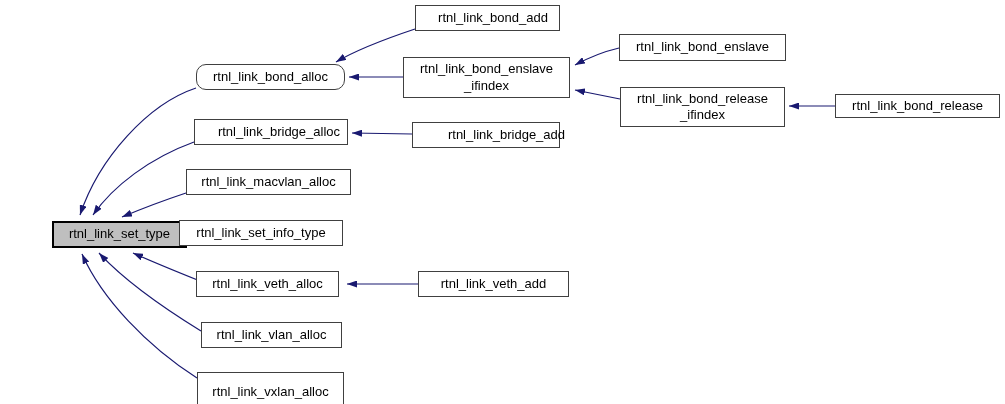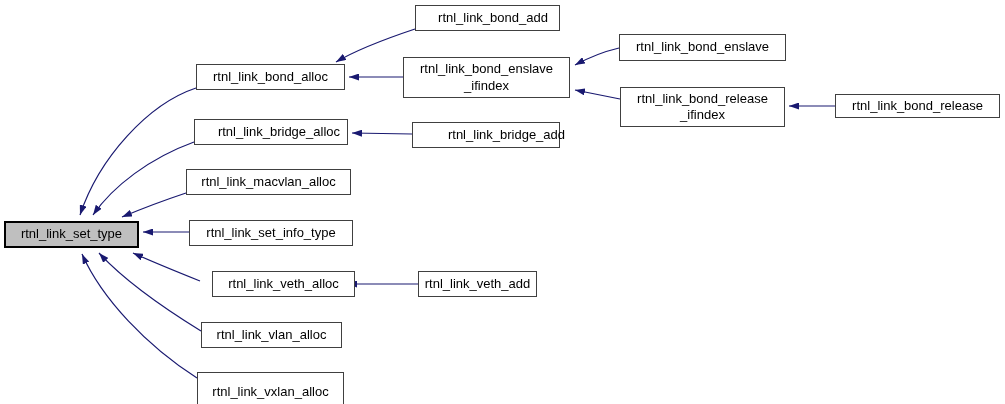--- a/index.html
+++ b/index.html
@@ -34,20 +34,21 @@
     align-items: center;
     justify-content: center;
     text-align: center;
     white-space: pre-line;
     cursor: pointer;
   }
   .node.highlighted {
     background: #bfbfbf;
     border: 2px solid #000000;
     cursor: default;
+    margin-left: 48px;
   }
 </style>
 </head>
 <body>
 
 <div class="graph-canvas">
   <svg class="edge-layer" width="1005" height="404" viewBox="0 0 1005 404" xmlns="http://www.w3.org/2000/svg">
     <defs>
       <marker id="arrowhead" markerWidth="10" markerHeight="7" viewBox="0 0 10 7" refX="10" refY="3.5" orient="auto" markerUnits="userSpaceOnUse">
         <path d="M0,0 L10,3.5 L0,7 Z" fill="#191970"></path>
@@ -65,30 +66,30 @@
         <path d="M194,142 C150,158 113,186 93,215" fill="none" stroke="#191970" stroke-width="1.2" marker-end="url(#arrowhead)"></path>
         <path d="M186,193 C162,201 141,209 122,217" fill="none" stroke="#191970" stroke-width="1.2" marker-end="url(#arrowhead)"></path>
         <path d="M189,232 L143,232" fill="none" stroke="#191970" stroke-width="1.2" marker-end="url(#arrowhead)"></path>
         <path d="M200,281 C175,271 153,262 133,253" fill="none" stroke="#191970" stroke-width="1.2" marker-end="url(#arrowhead)"></path>
         <path d="M201,331 C162,307 123,279 99,253" fill="none" stroke="#191970" stroke-width="1.2" marker-end="url(#arrowhead)"></path>
         <path d="M197,378 C147,346 102,299 82,254" fill="none" stroke="#191970" stroke-width="1.2" marker-end="url(#arrowhead)"></path>
       </g>
   </svg>
   <div>
       <div class="node highlighted" style="left: 4px; top: 221px; width: 135px; height: 27px; color: rgb(0, 0, 0);">rtnl_link_set_type</div>
-      <div class="node" style="left: 196px; top: 64px; width: 149px; height: 26px; color: rgb(0, 0, 0);">rtnl_link_bond_alloc</div>
+      <div class="node" style="left: 196px; top: 64px; width: 149px; height: 26px; color: rgb(0, 0, 0); border-radius: 10px;">rtnl_link_bond_alloc</div>
       <div class="node" style="left: 194px; top: 119px; width: 154px; height: 26px; color: rgb(0, 0, 0); padding-left: 16px;">rtnl_link_bridge_alloc</div>
       <div class="node" style="left: 186px; top: 169px; width: 165px; height: 26px; color: rgb(0, 0, 0);">rtnl_link_macvlan_alloc</div>
-      <div class="node" style="left: 189px; top: 220px; width: 164px; height: 26px; color: rgb(0, 0, 0);">rtnl_link_set_info_type</div>
-      <div class="node" style="left: 212px; top: 271px; width: 143px; height: 26px; color: rgb(0, 0, 0);">rtnl_link_veth_alloc</div>
+      <div class="node" style="left: 179px; top: 220px; width: 164px; height: 26px; color: rgb(0, 0, 0);">rtnl_link_set_info_type</div>
+      <div class="node" style="left: 196px; top: 271px; width: 143px; height: 26px; color: rgb(0, 0, 0);">rtnl_link_veth_alloc</div>
       <div class="node" style="left: 201px; top: 322px; width: 141px; height: 26px; color: rgb(0, 0, 0);">rtnl_link_vlan_alloc</div>
       <div class="node" style="left: 197px; top: 372px; width: 147px; height: 40px; color: rgb(0, 0, 0);">rtnl_link_vxlan_alloc</div>
       <div class="node" style="left: 415px; top: 5px; width: 145px; height: 26px; color: rgb(0, 0, 0); padding-left: 11px;">rtnl_link_bond_add</div>
       <div class="node" style="left: 403px; top: 57px; width: 167px; height: 41px; color: rgb(0, 0, 0);">rtnl_link_bond_enslave
 _ifindex</div>
       <div class="node" style="left: 412px; top: 122px; width: 148px; height: 26px; color: rgb(0, 0, 0); padding-left: 41px;">rtnl_link_bridge_add</div>
-      <div class="node" style="left: 418px; top: 271px; width: 119px; height: 26px; color: rgb(0, 0, 0);">rtnl_link_veth_add</div>
+      <div class="node" style="left: 418px; top: 271px; width: 151px; height: 26px; color: rgb(0, 0, 0);">rtnl_link_veth_add</div>
       <div class="node" style="left: 619px; top: 34px; width: 167px; height: 27px; color: rgb(0, 0, 0);">rtnl_link_bond_enslave</div>
       <div class="node" style="left: 620px; top: 87px; width: 165px; height: 40px; color: rgb(0, 0, 0);">rtnl_link_bond_release
 _ifindex</div>
       <div class="node" style="left: 835px; top: 94px; width: 165px; height: 24px; color: rgb(0, 0, 0);">rtnl_link_bond_release</div>
     </div>
 </div>
 
 </body></html>

